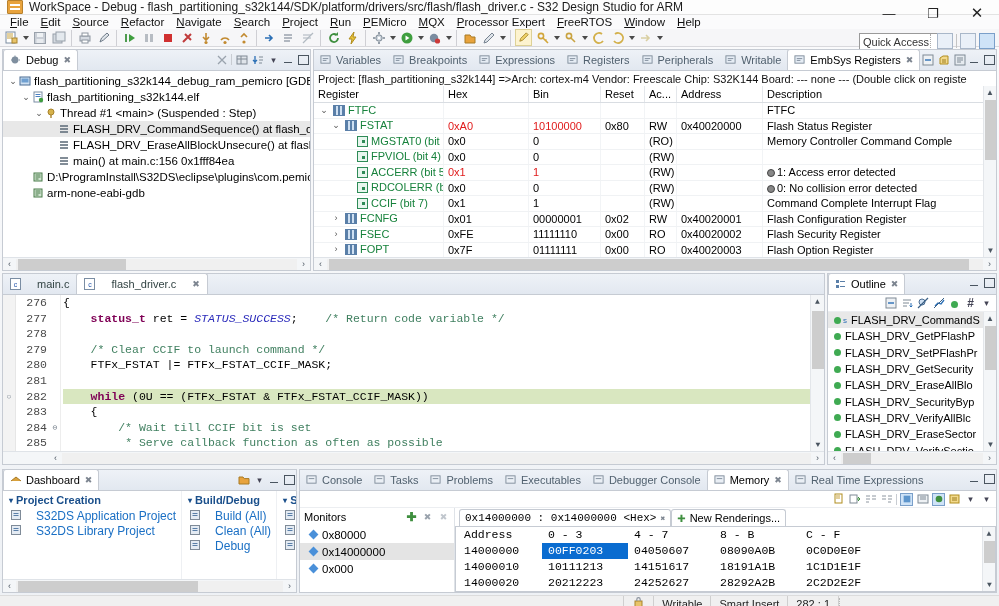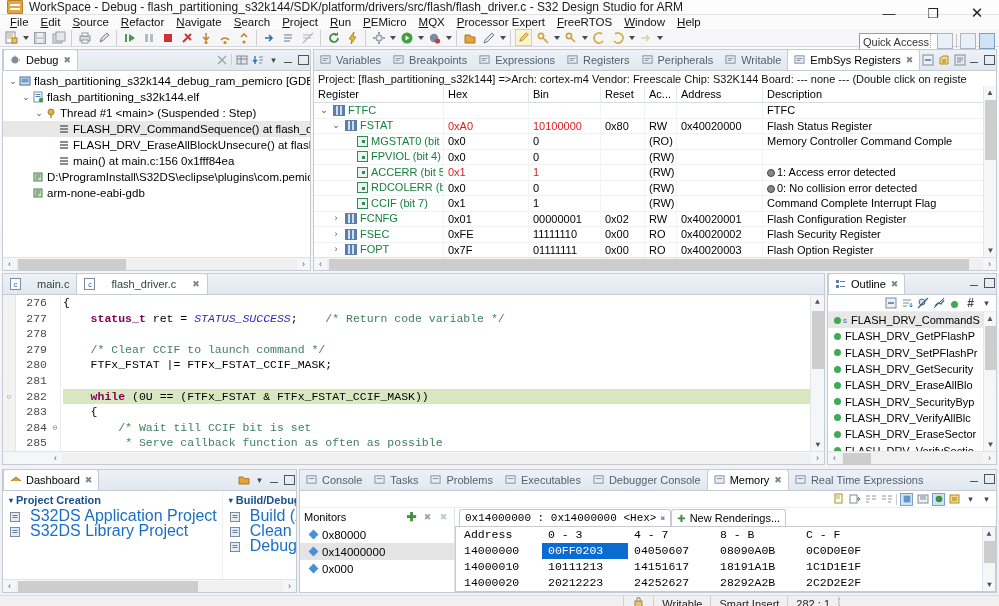--- a/index.html
+++ b/index.html
@@ -149,22 +149,22 @@
   .orow { display: flex; align-items: center; gap: 4px; height: 16.3px; font-size: 11px;
      padding-left: 6px; white-space: nowrap; }
   .orow.sel { background: #e8e8e8; }
 
   
   .dashbody { flex: 1; display: flex; overflow: hidden; background: #fff; }
   .dashcol { padding: 3px 5px 0 6px; border-right: 1px solid #eef0f3; }
   .dashhdr { display: flex; align-items: center; gap: 3px; color: #1a4f8b; font-weight: bold;
      font-size: 11px; margin-bottom: 2px; }
   .dashhdr .tw { color: #1a4f8b; font-size: 8px; }
-  .dashlink { display: flex; align-items: center; gap: 8px; color: #1a6fc4; font-size: 16px;
-     height: 15px; white-space: nowrap; }
+  .dashlink { display: flex; align-items: center; gap: 14px; color: #1a6fc4; font-size: 12px;
+     height: 15px; white-space: nowrap; text-align: center; }
 
   
   .memsplit { flex: 1; display: flex; overflow: hidden; background: #fff; }
   .monitors { width: 155px; border-right: 1px solid #dfe3e8; position: relative; }
   .monhdr { display: flex; align-items: center; height: 18px; font-size: 11px; padding-left: 4px; }
   .monhdr .btns { margin-left: auto; display: flex; gap: 3px; padding-right: 4px; }
   .monrow { display: flex; align-items: center; gap: 5px; height: 17px; padding-left: 10px;
      font-size: 11.5px; }
   .monrow.sel { background: #e4e4e4; }
   .diamond { width: 7px; height: 7px; background: #4a90d9; transform: rotate(45deg); flex:0 0 auto; }

